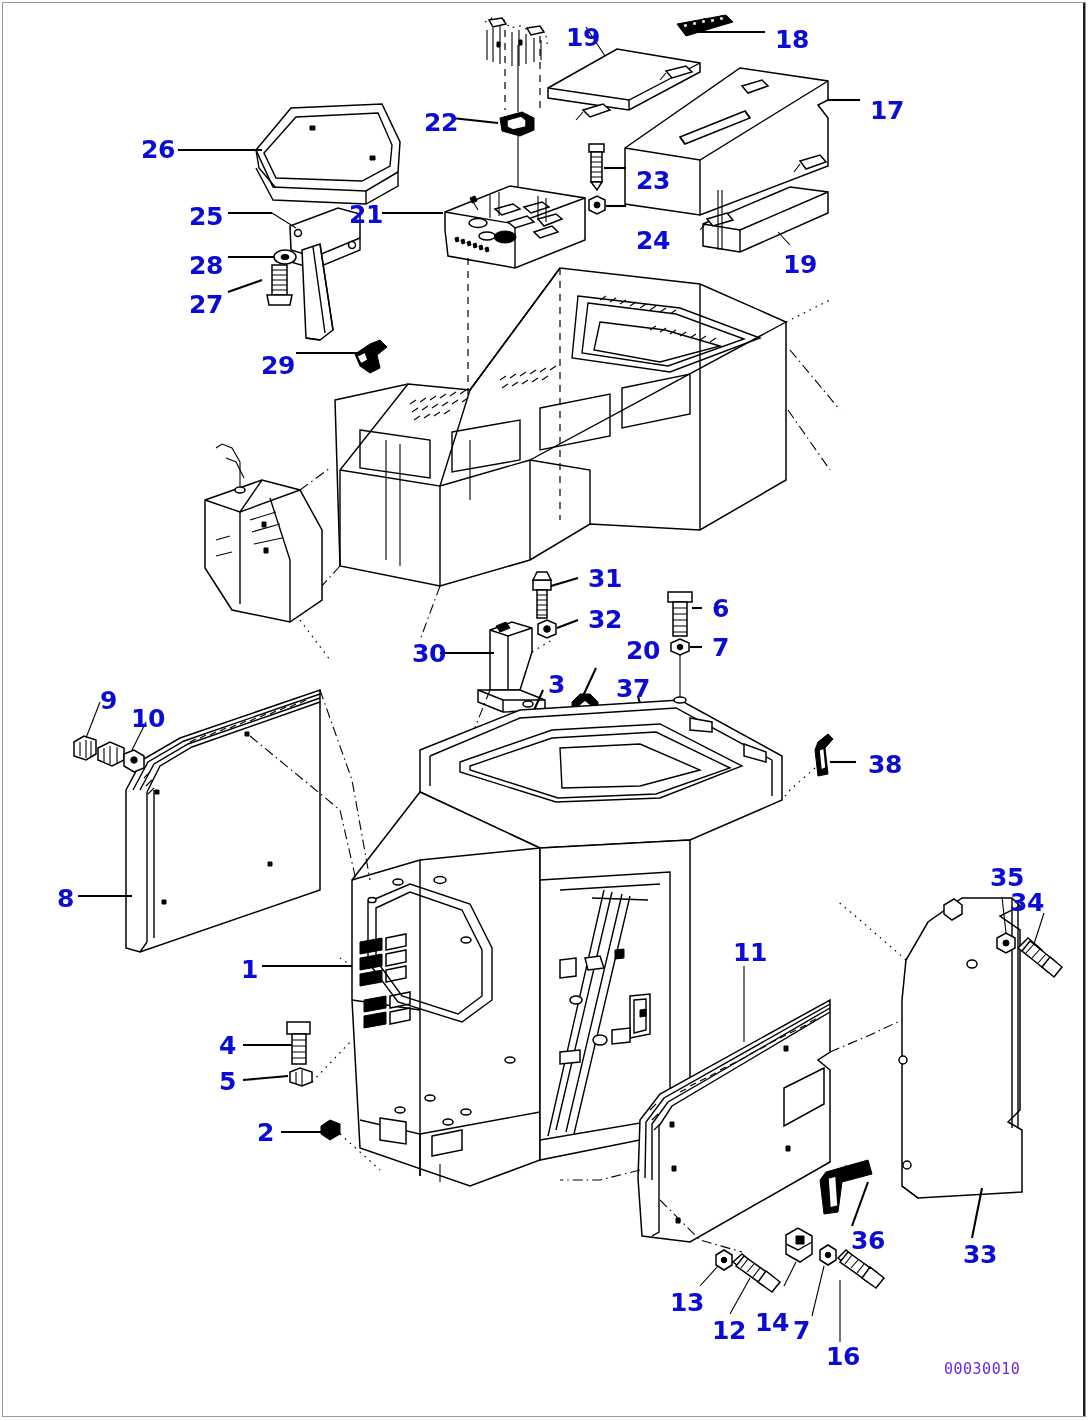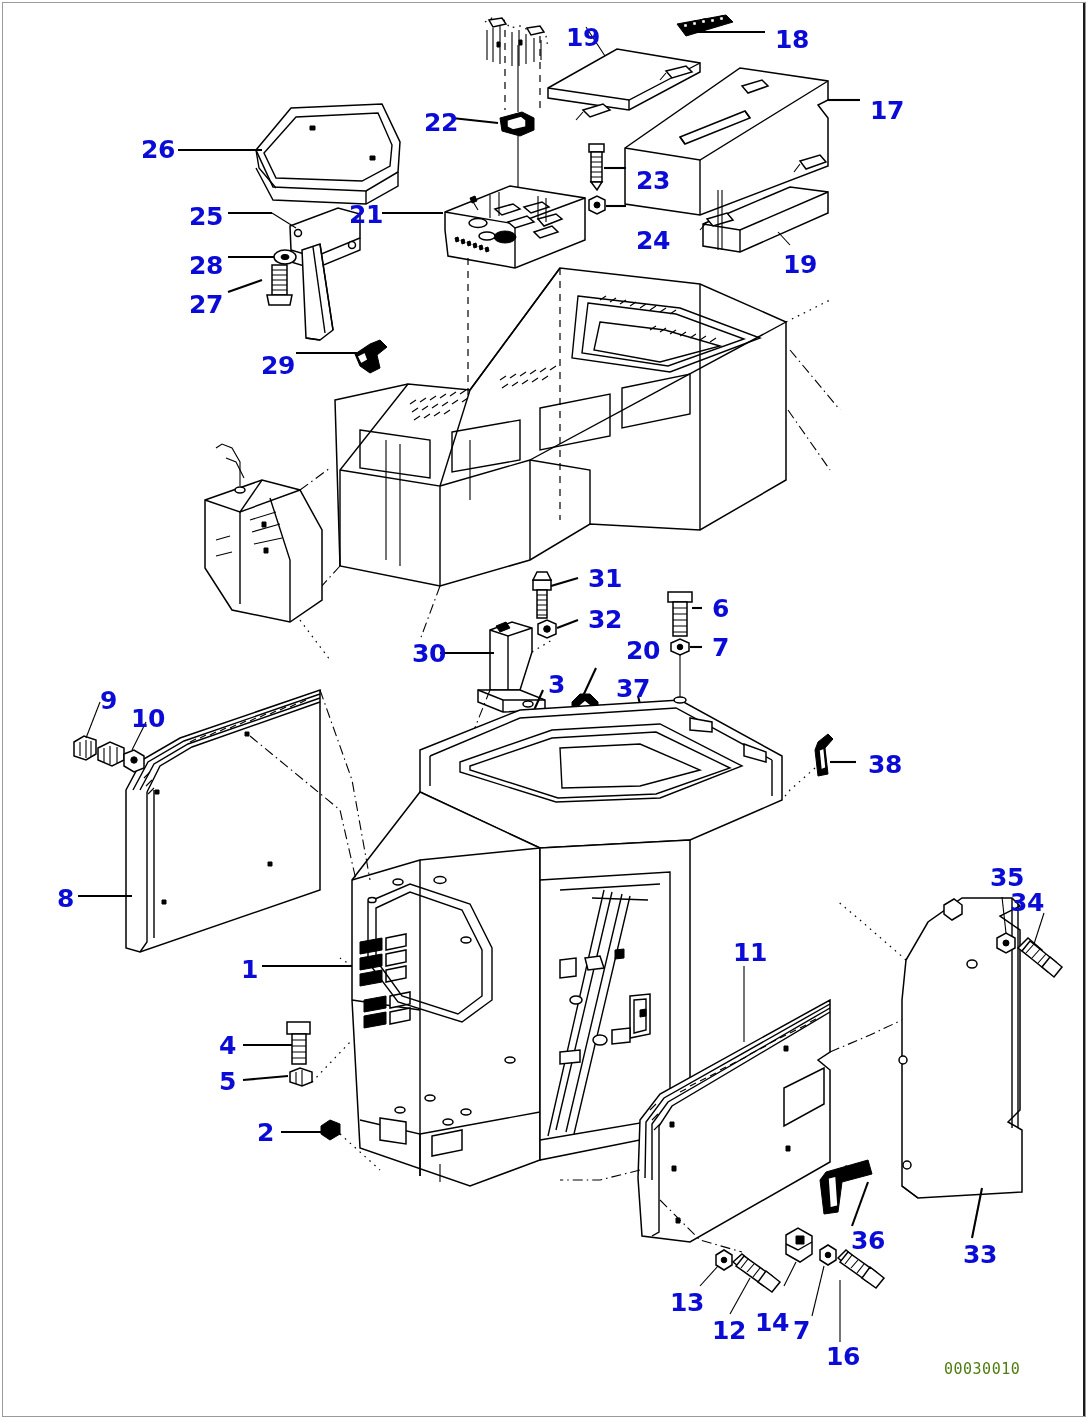--- a/index.html
+++ b/index.html
@@ -39,21 +39,21 @@
     letter-spacing:-0.5px;
     white-space:nowrap;
     user-select:none;
   }
   #drawing-no{
     position:absolute;
     left:944px; top:1360px;
     font-family:"DejaVu Sans Mono", monospace;
     font-size:15px;
     letter-spacing:0.5px;
-    color:#4d7c0f;
+    color:#6d28d9;
     white-space:nowrap;
   }
   .lead{ stroke:#000; stroke-width:2.1; fill:none; }
   .thin{ stroke:#000; stroke-width:1.4; fill:none; }
   .hair{ stroke:#000; stroke-width:1.1; fill:none; }
   .dash{ stroke:#000; stroke-width:1.2; fill:none; stroke-dasharray:7 6; }
   .dot{ stroke:#000; stroke-width:1.2; fill:none; stroke-dasharray:1.6 5; }
   .dashdot{ stroke:#000; stroke-width:1.1; fill:none; stroke-dasharray:10 4 1.5 4; }
   .fillw{ fill:#ffffff; stroke:#000; stroke-width:1.5; }
   .fillk{ fill:#000000; stroke:#000; stroke-width:1; }

